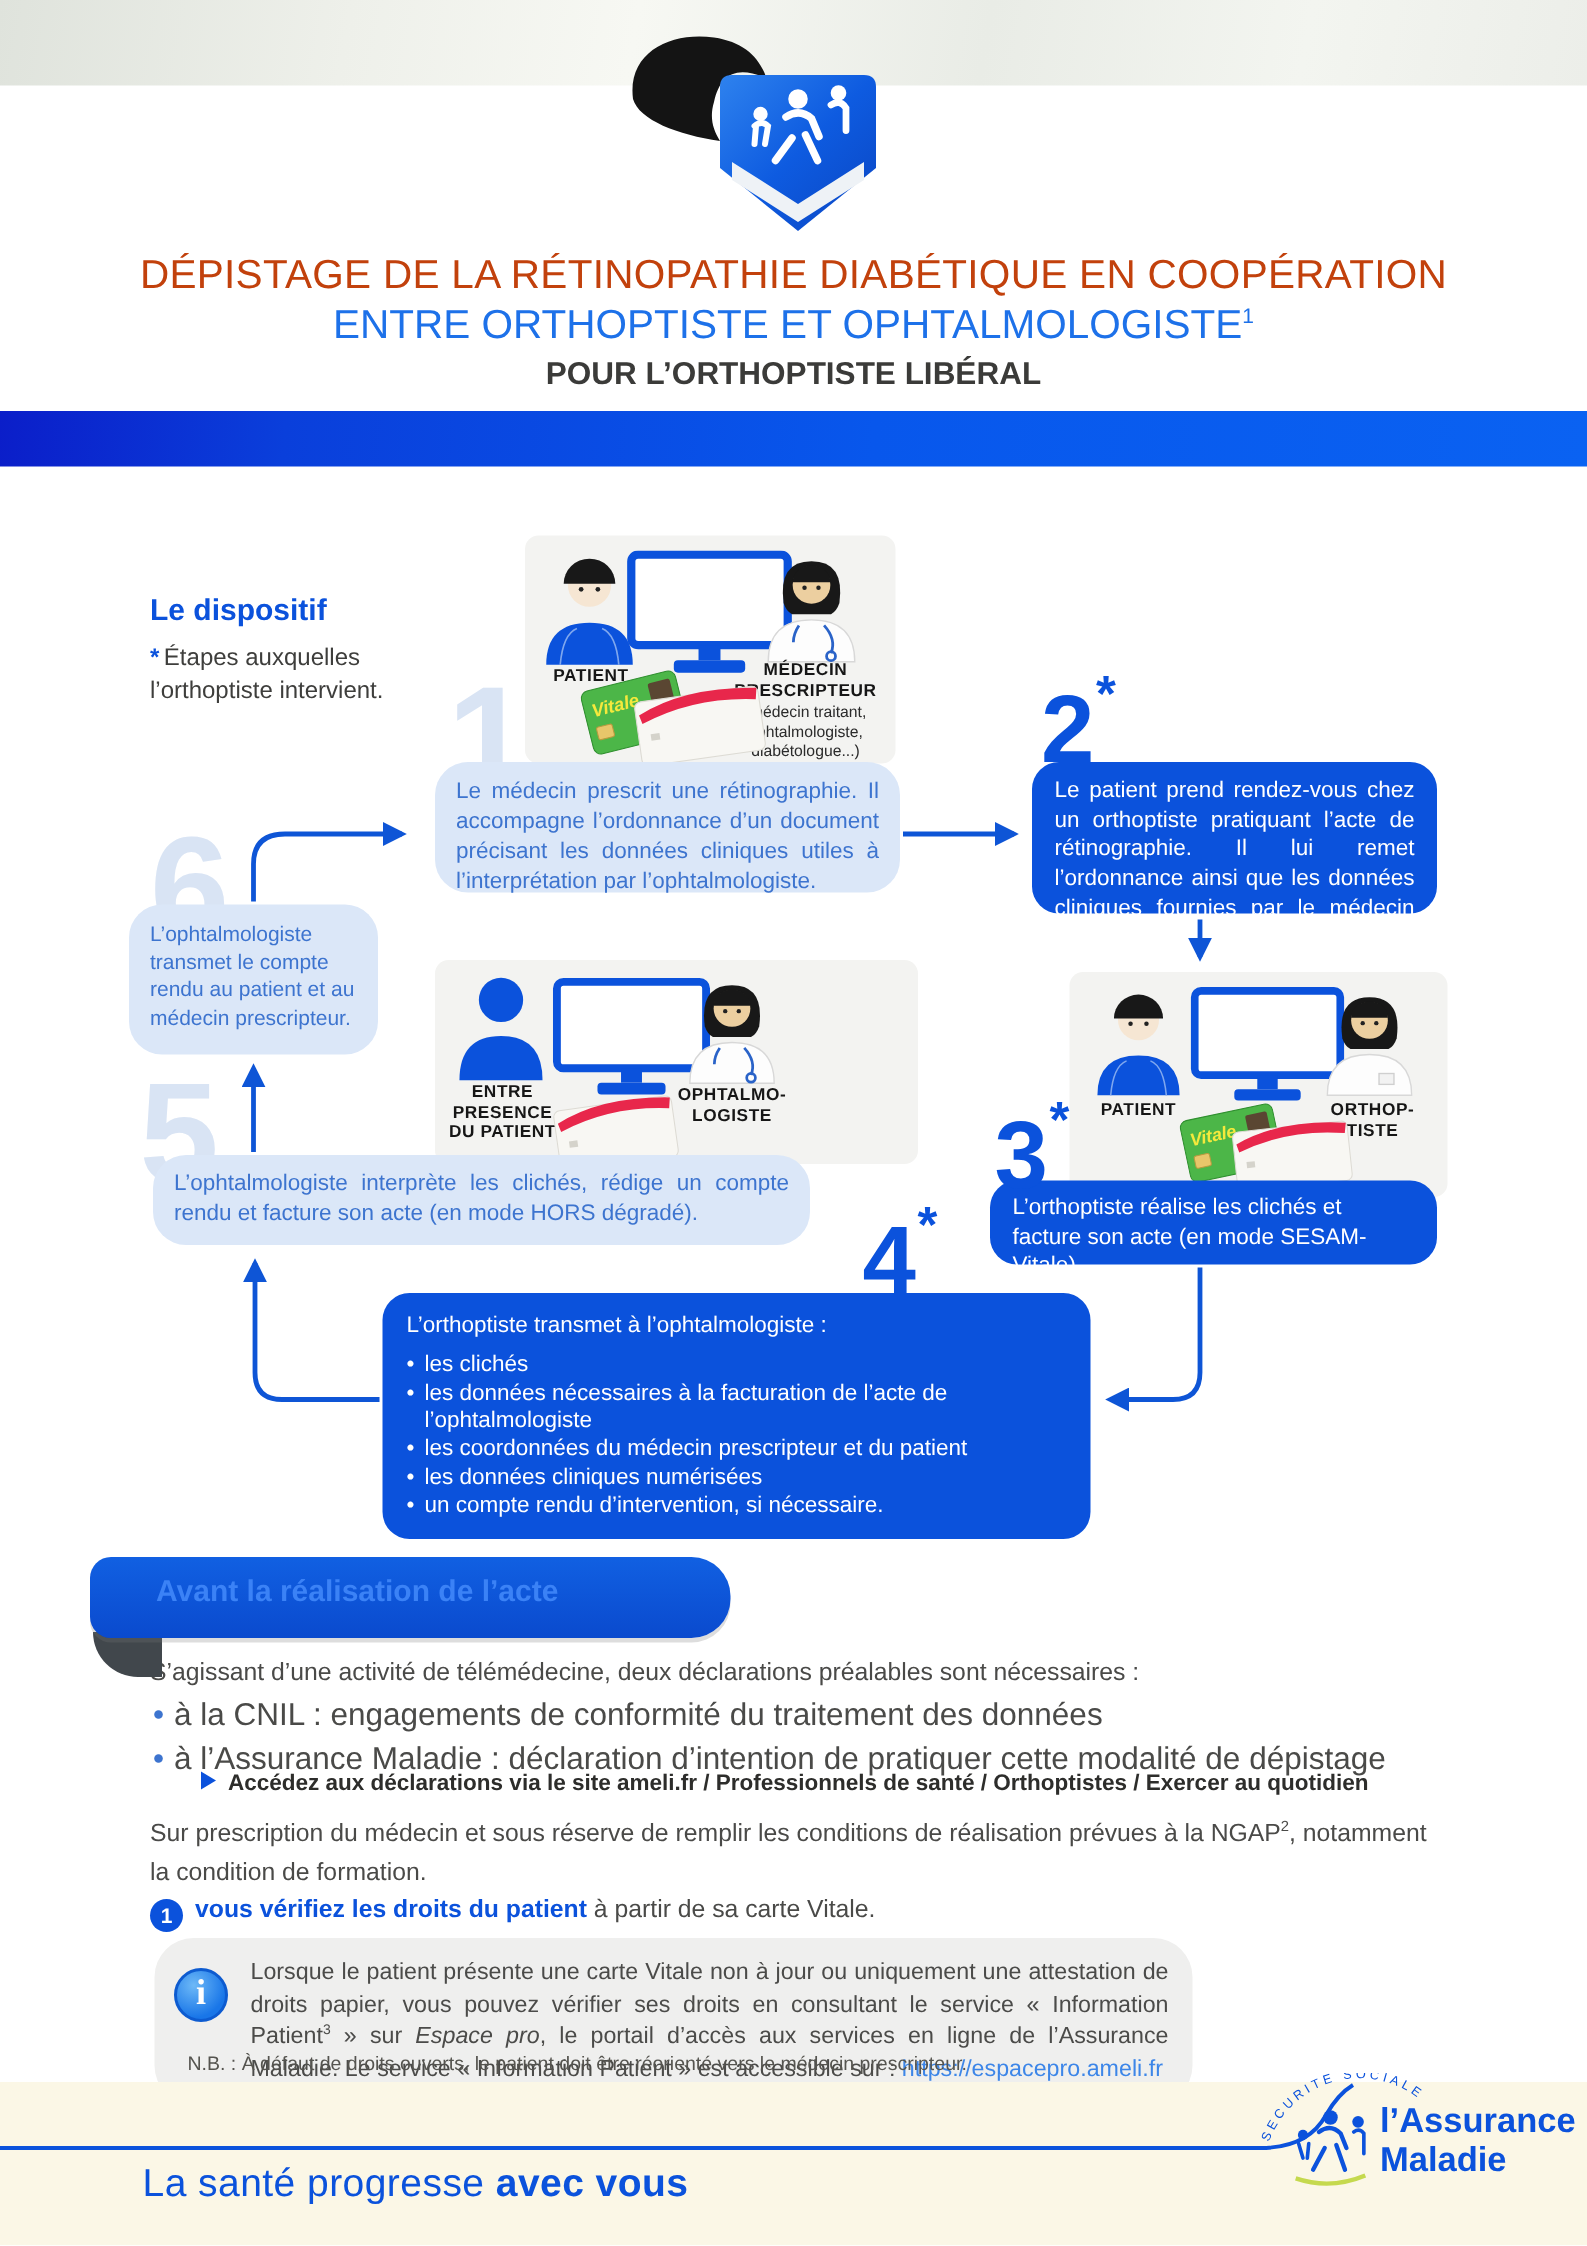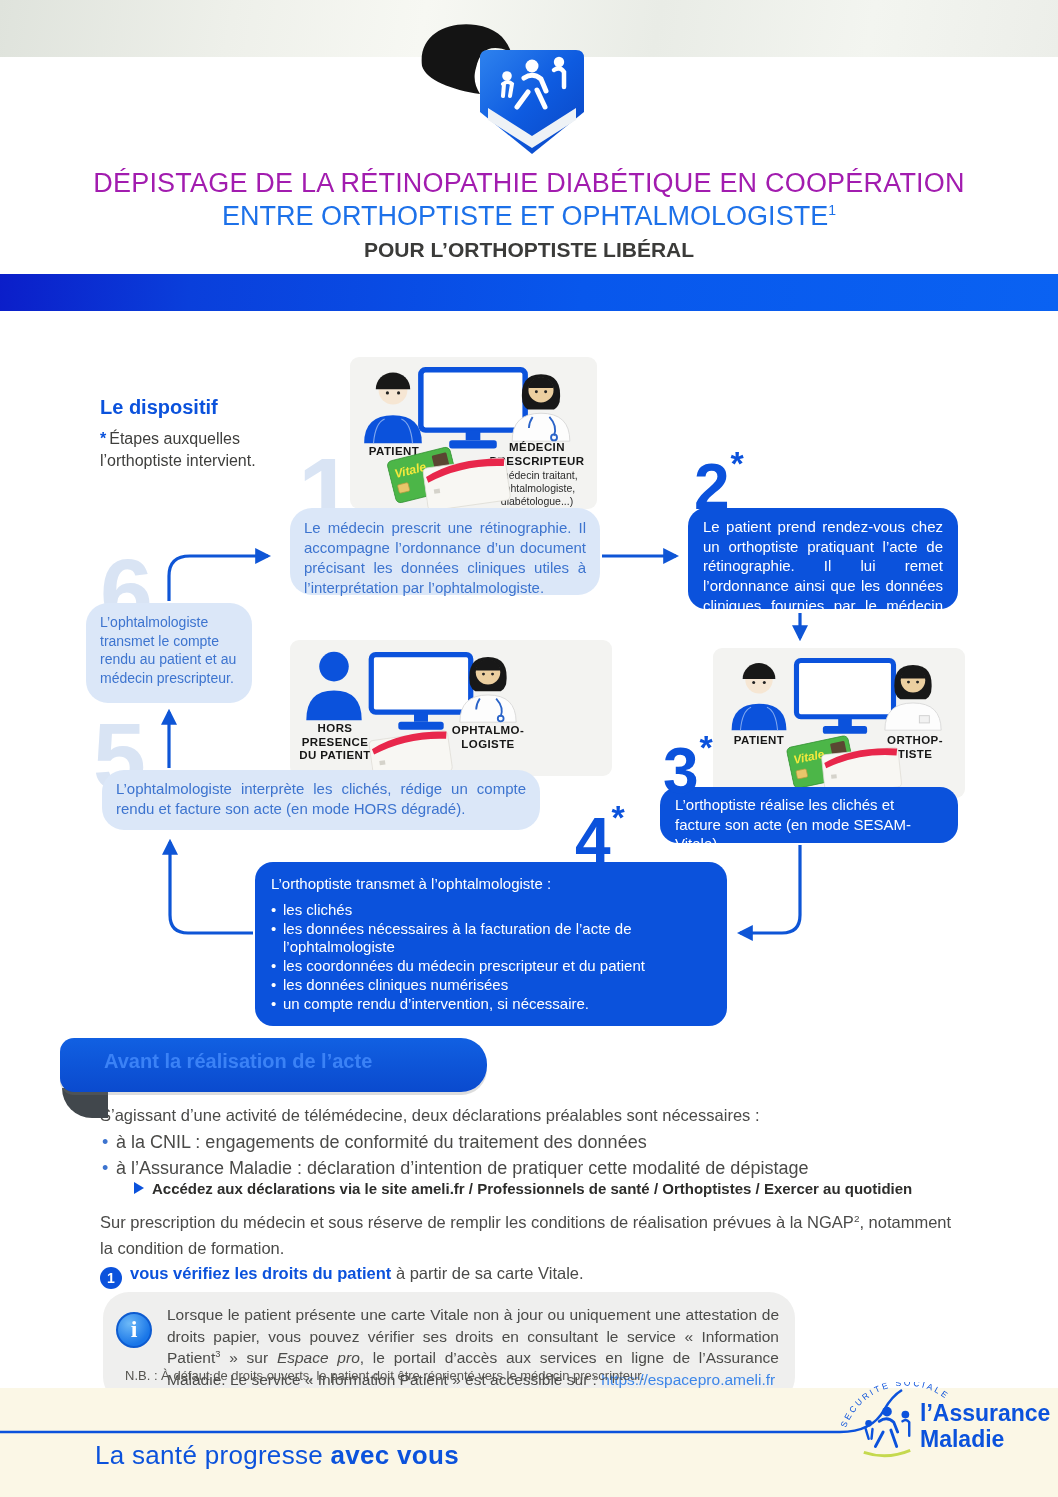--- a/index.html
+++ b/index.html
@@ -2,21 +2,21 @@
 <html lang="fr"><head>
 <meta charset="utf-8">
 <style>
   html,body{margin:0;padding:0;background:#fff;}
   body{width:1058px;height:1497px;position:relative;font-family:"Liberation Sans",sans-serif;}
   .page{position:absolute;inset:0;width:1058px;height:1497px;overflow:hidden;background:#fff;}
   .abs{position:absolute;}
   
   .topband{left:0;top:0;width:1058px;height:57px;
     background:linear-gradient(100deg,#dfe3dc 0%,#eef0ea 22%,#f7f8f3 40%,#e9ece6 62%,#f3f5f0 82%,#eceee9 100%);}
-  .title1{left:0;top:168px;width:1058px;text-align:center;font-size:27px;color:#a21caf;letter-spacing:.2px;}
+  .title1{left:0;top:168px;width:1058px;text-align:center;font-size:27px;color:#c2410c;letter-spacing:.2px;}
   .title2{left:0;top:201px;width:1058px;text-align:center;font-size:27px;color:#1d71e9;}
   .title2 sup{font-size:14px;}
   .subtitle{left:0;top:238px;width:1058px;text-align:center;font-size:21px;font-weight:bold;color:#3b3b39;}
   .blueband{left:0;top:274px;width:1058px;height:37px;
     background:linear-gradient(95deg,#0b1ec9 0%,#0a3fdb 18%,#0857ec 55%,#0a62f2 100%);}
   
   .dispo-heading{left:100px;top:396px;font-size:20px;font-weight:bold;color:#0b52dc;}
   .dispo-note{left:100px;top:428px;width:158px;font-size:16px;color:#3e3e3c;line-height:1.35;}
   .dispo-note .star{color:#0b52dc;font-weight:bold;margin-right:3px;}
   .scene{background:#f3f3f1;border-radius:9px;z-index:1;}
@@ -34,21 +34,21 @@
   ul.blist{margin:0;padding:0;list-style:none;text-align:left;}
   ul.blist li{padding-left:12px;position:relative;line-height:1.26;}
   ul.blist li::before{content:"•";position:absolute;left:0;}
   
   .banner{left:60px;top:1038px;width:427px;height:54px;border-radius:14px 26px 26px 14px;
     background:linear-gradient(180deg,#1160e2,#0a4ace);z-index:3;box-shadow:0 3px 0 rgba(120,120,120,.25);}
   .banner-fold{left:62px;top:1088px;width:46px;height:30px;background:#41474c;border-radius:0 0 0 46px;z-index:2;}
   .banner-text{left:104px;top:1050px;font-size:20px;font-weight:bold;color:#3b82f6;z-index:4;}
   .bodytext{font-size:16.5px;color:#4a4a48;line-height:1.35;}
   ul.avlist{margin:0;padding:0;list-style:none;}
-  ul.avlist li{padding-left:16px;position:relative;margin-bottom:5px;font-size:18px;color:#4a4a48;}
+  ul.avlist li{padding-left:16px;position:relative;margin-bottom:5px;font-size:21px;color:#4a4a48;}
   ul.avlist li::before{content:"•";position:absolute;left:2px;color:#3d74cf;}
   .access{left:100px;top:1180px;width:940px;font-size:15px;font-weight:bold;color:#2d2d2b;margin-left:34px;}
   .tri{display:inline-block;width:0;height:0;border-left:10px solid #0b52dc;border-top:6px solid transparent;
     border-bottom:6px solid transparent;margin-right:8px;}
   .step1-line{left:100px;top:1264px;width:900px;font-size:16.5px;color:#4a4a48;}
   .step1-circ{display:inline-block;width:22px;height:22px;border-radius:50%;background:#0b52dc;color:#fff;
     font-size:14px;font-weight:bold;text-align:center;line-height:22px;vertical-align:-4px;margin-right:8px;}
   .step1-bold{color:#0b52dc;font-weight:bold;}
   .infobox{left:103px;top:1292px;width:692px;border-radius:26px;background:#efefee;padding:12px 16px 12px 64px;
     box-sizing:border-box;font-size:15.5px;color:#4b4b49;line-height:1.4;text-align:justify;}
@@ -157,21 +157,21 @@
     <svg class="fig" style="left:166px;top:6px;width:64px;height:78px" viewBox="0 0 70 86">
       <path d="M15 42 q-4-30 20-30 q24 0 20 30 q-2 6-6 8 h-28 q-4-2-6-8 z" fill="#181818"></path>
       <circle cx="35" cy="29" r="13.5" fill="#eccfa0"></circle>
       <path d="M21.5 27 a13.5 12 0 0 1 27 0 z" fill="#181818"></path>
       <circle cx="30" cy="31" r="1.6" fill="#222"></circle>
         <circle cx="40" cy="31" r="1.6" fill="#222"></circle>
       <path d="M4 84 q0-30 31-30 q31 0 31 30 z" fill="#fdfdfd" stroke="#d8d8d8"></path>
       <path d="M44 58 q9 10 5 20 M26 58 q-4 6-4 12" stroke="#2a63c8" stroke-width="2" fill="none"></path>
       <circle cx="49" cy="80" r="3.2" fill="none" stroke="#2a63c8" stroke-width="2"></circle>
     </svg>
-    <div class="lbl" style="left:2px;top:82px;width:86px">HORS PRESENCE DU PATIENT</div>
+    <div class="lbl" style="left:2px;top:82px;width:86px">ENTRE PRESENCE DU PATIENT</div>
     <div class="lbl" style="left:152px;top:84px;width:92px">OPHTALMO-LOGISTE</div>
     <svg class="card-svg" style="left:80px;top:88px;width:82px;height:50px;transform:rotate(-8deg)" viewBox="0 0 116 70">
       <rect x="1" y="10" width="112" height="58" rx="6" fill="#f8f7f3" stroke="#dddbd4"></rect>
       <path d="M4 22 Q48 2 112 12 L110 22 Q55 12 6 30 Z" fill="#e8274b"></path>
       <rect x="12" y="40" width="8" height="6" fill="#d5d3cb"></rect>
     </svg>
   </div>
 
   <div class="abs scene" style="left:713px;top:648px;width:252px;height:150px;">
     <svg class="fig" style="left:14px;top:8px;width:64px;height:76px" viewBox="0 0 70 86">

